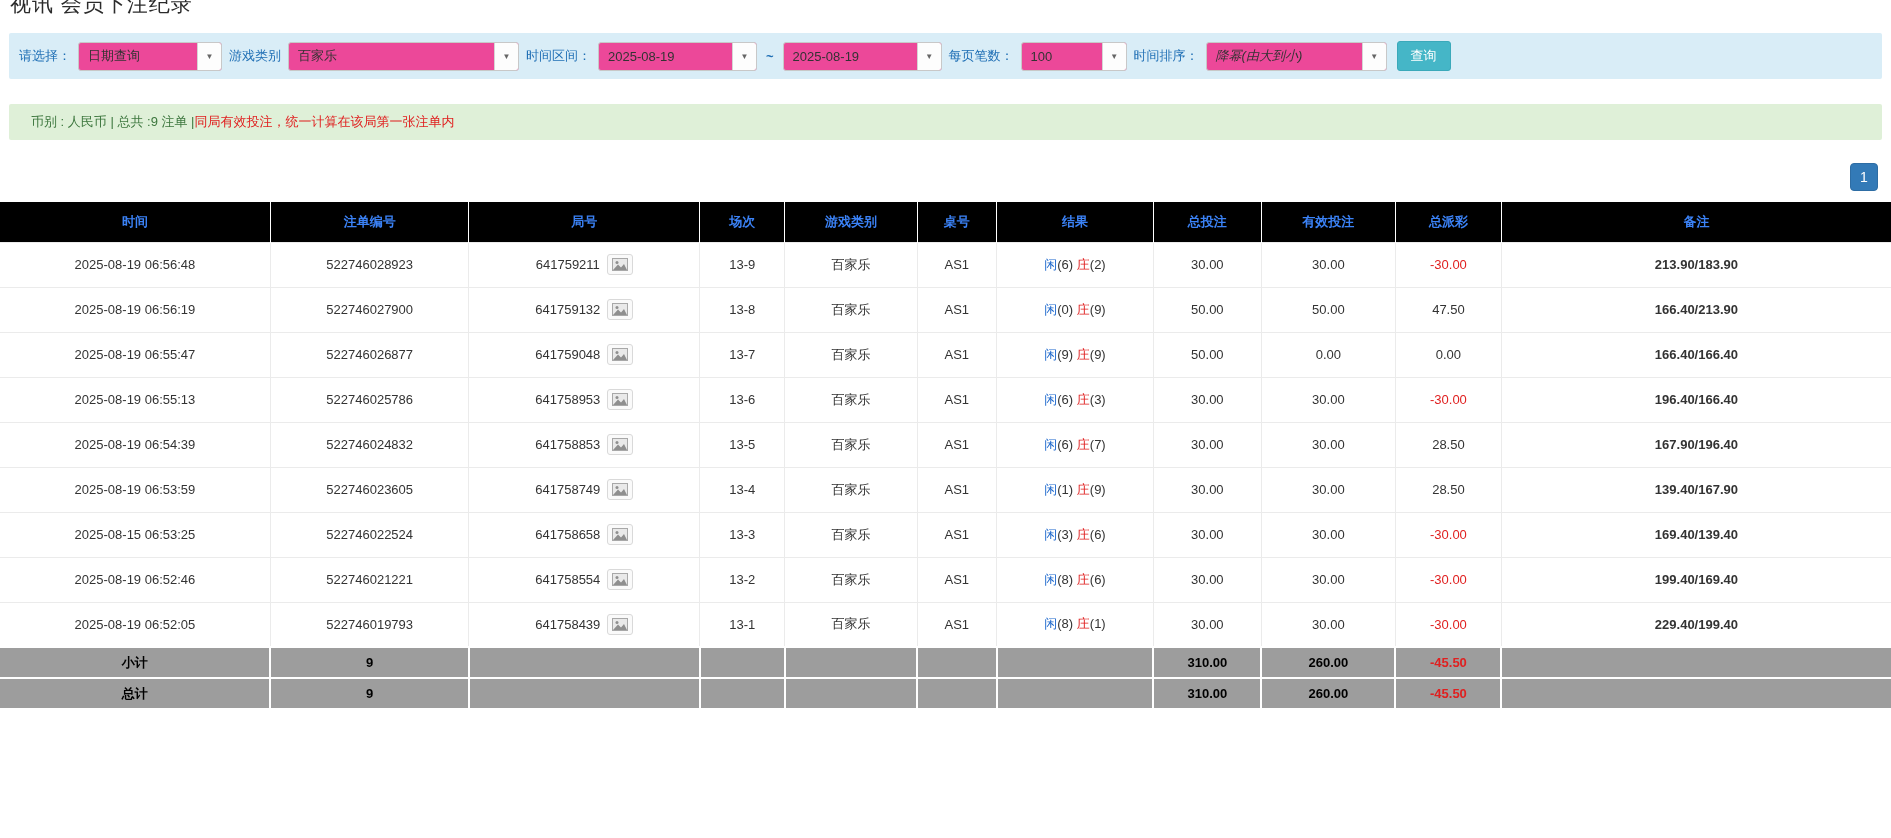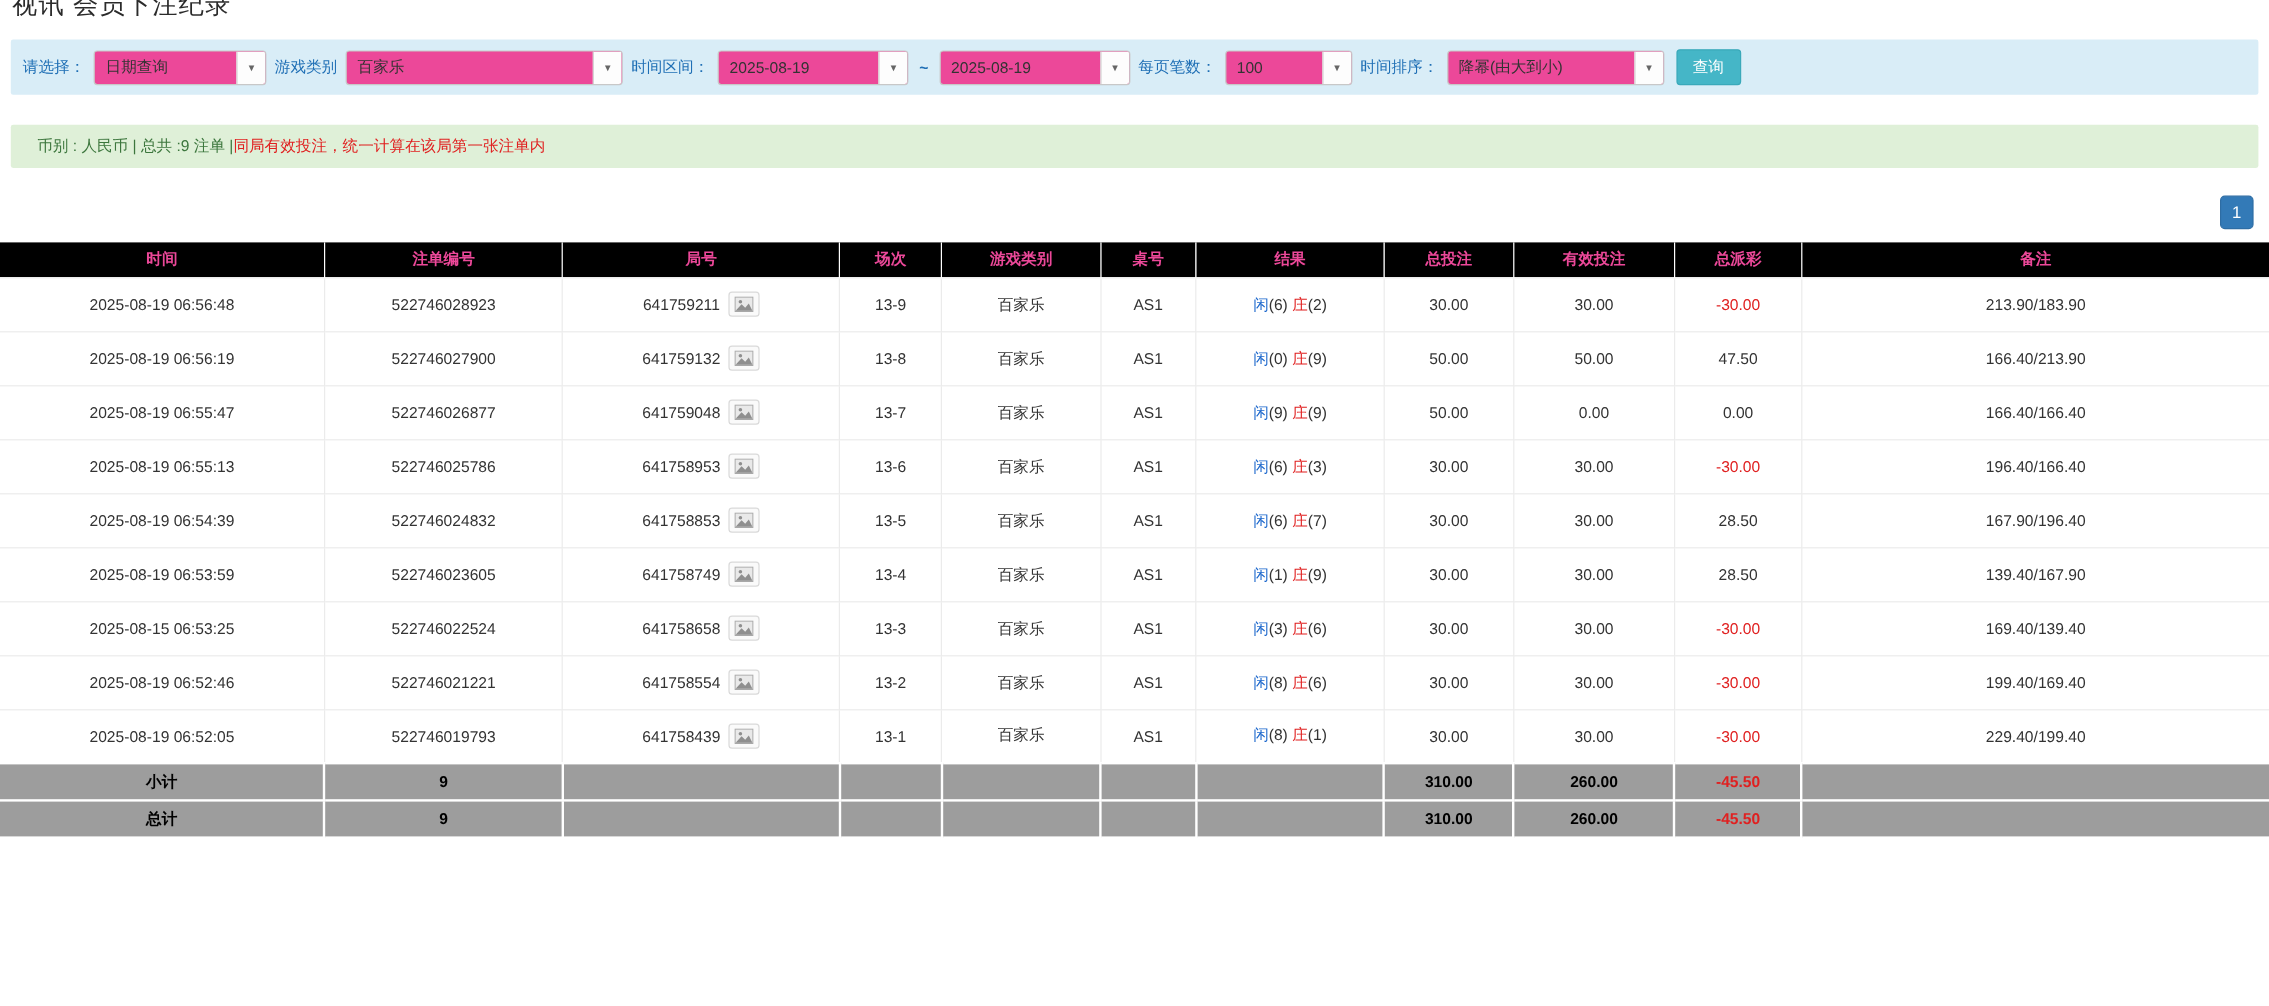--- a/index.html
+++ b/index.html
@@ -52,21 +52,21 @@
     border-left: 1px solid #d5d5d5;
     color: #666;
     font-size: 8px;
     background: #fdfdfd;
     cursor: pointer;
   }
   .w-select  .combo-value { width: 118px; }
   .w-game    .combo-value { width: 205px; }
   .w-date    .combo-value { width: 133px; }
   .w-count   .combo-value { width: 80px;  }
-  .w-sort    .combo-value { width: 155px; }
+  .w-sort    .combo-value { width: 155px; font-style: italic; }
   .tilde { color: #1f6fb5; font-weight: bold; padding: 0 2px; }
   .query-btn {
     background: #45b6c7;
     color: #fff;
     border: 1px solid #3aa9ba;
     border-radius: 3px;
     height: 30px;
     padding: 0 13px;
     font-size: 13px;
     cursor: pointer;
@@ -106,35 +106,35 @@
 
   
   table.records {
     width: 100%;
     border-collapse: collapse;
     font-size: 13px;
     table-layout: fixed;
   }
   .records thead th {
     background: #000;
-    color: #ec4899;
+    color: #3b82f6;
     font-weight: bold;
-    height: 29px;
+    height: 40px;
     text-align: center;
   }
   .records thead th + th { border-left: 1px solid #fff; }
   .records tbody td {
     height: 45px;
     text-align: center;
     border: 1px solid #ebebeb;
     color: #333;
     background: #fff;
   }
   .records tbody td:first-child { border-left: none; }
-  .records tbody td:last-child  { border-right: none; }
+  .records tbody td:last-child  { border-right: none; font-weight: bold; }
   .bet-link { color: #337ab7; cursor: pointer; }
   .payout.neg { color: #e02020; }
   .result-player { color: #1a66cc; }
   .result-banker { color: #e02020; }
   .result-score  { color: #333; }
   .round-no { vertical-align: middle; }
   .icon-btn {
     display: inline-flex;
     align-items: center;
     justify-content: center;

